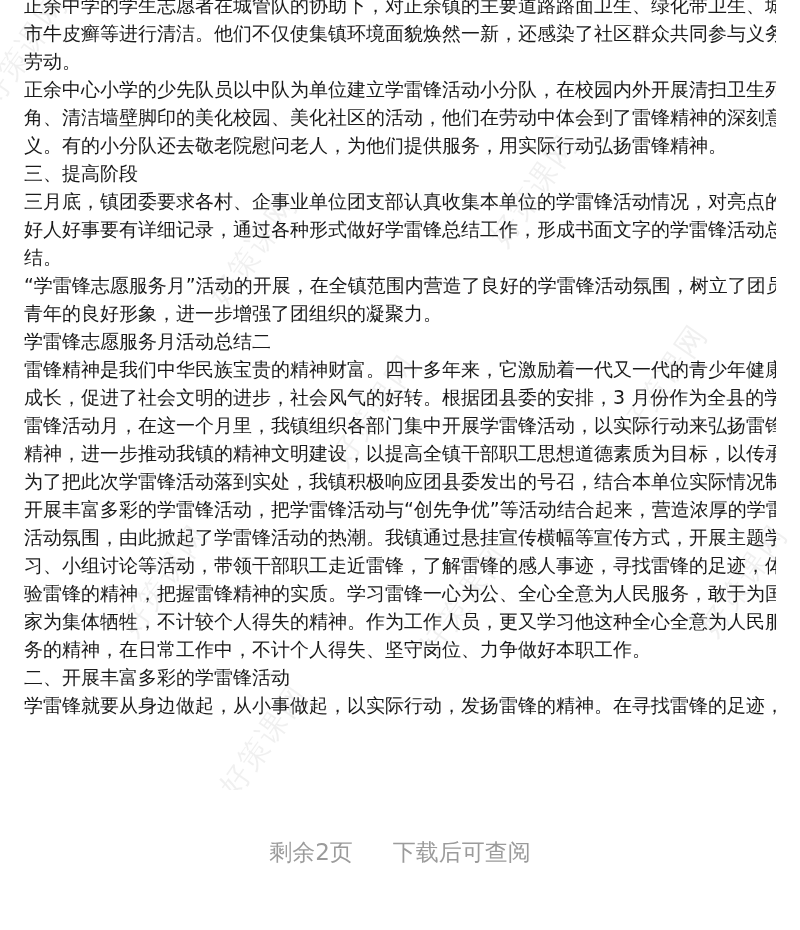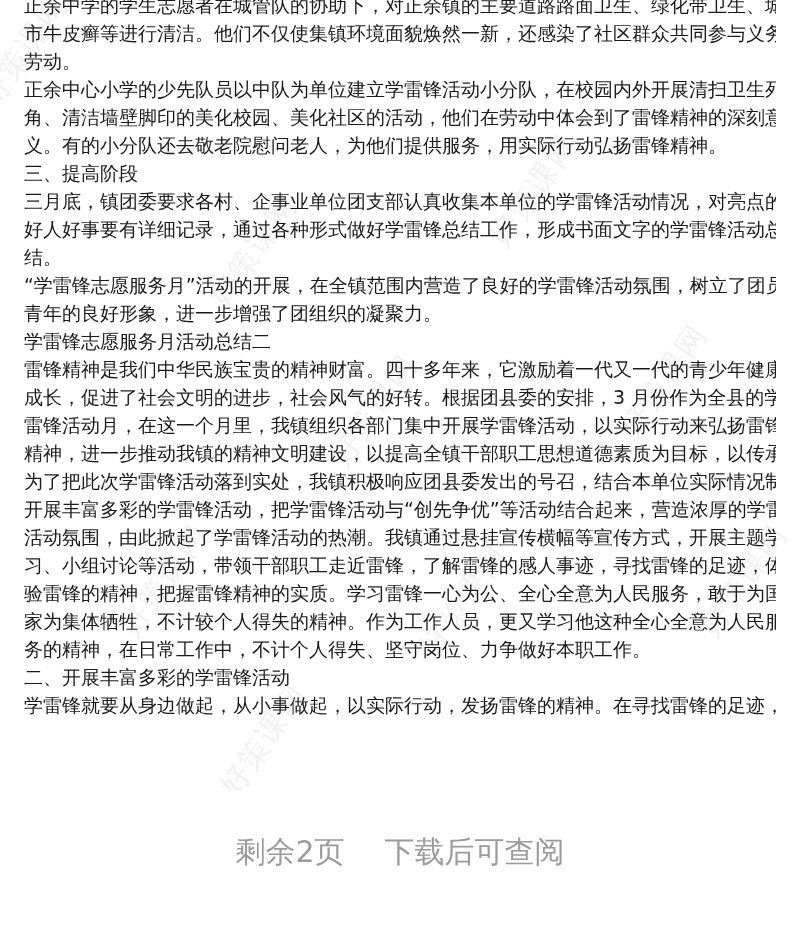--- a/index.html
+++ b/index.html
@@ -60,21 +60,21 @@
       transform-origin: center center;
       white-space: nowrap;
       letter-spacing: 2px;
     }
     .remaining-notice {
       position: absolute;
       left: 0;
       top: 832px;
       width: 800px;
       text-align: center;
-      font-size: 30px;
+      font-size: 23px;
       line-height: 40px;
       color: #9b9b9b;
     }
     .remaining-notice .gap {
       display: inline-block;
       width: 40px;
     }
   </style>
 </head>
 <body>

